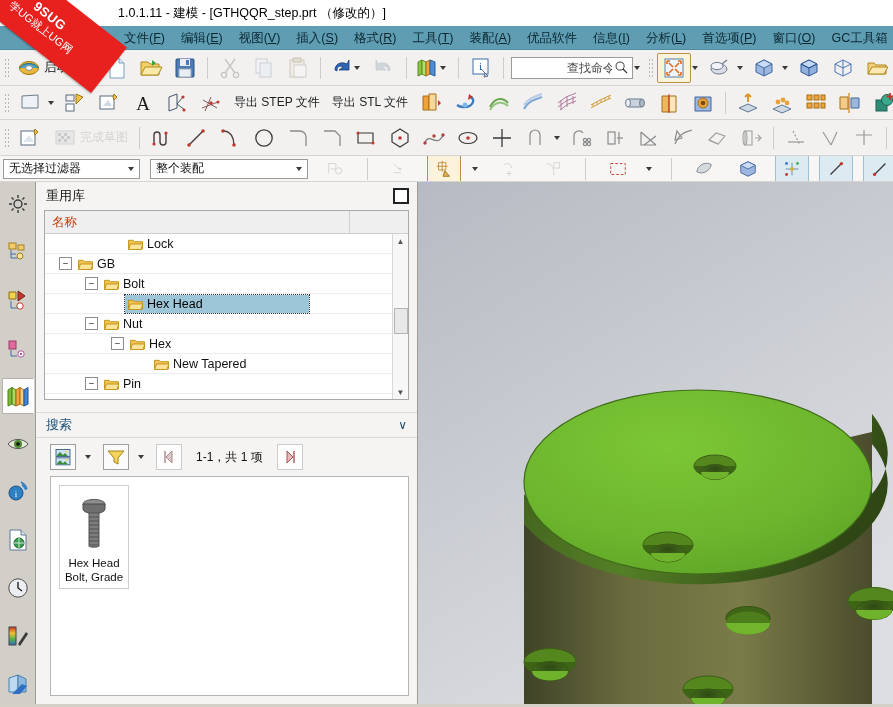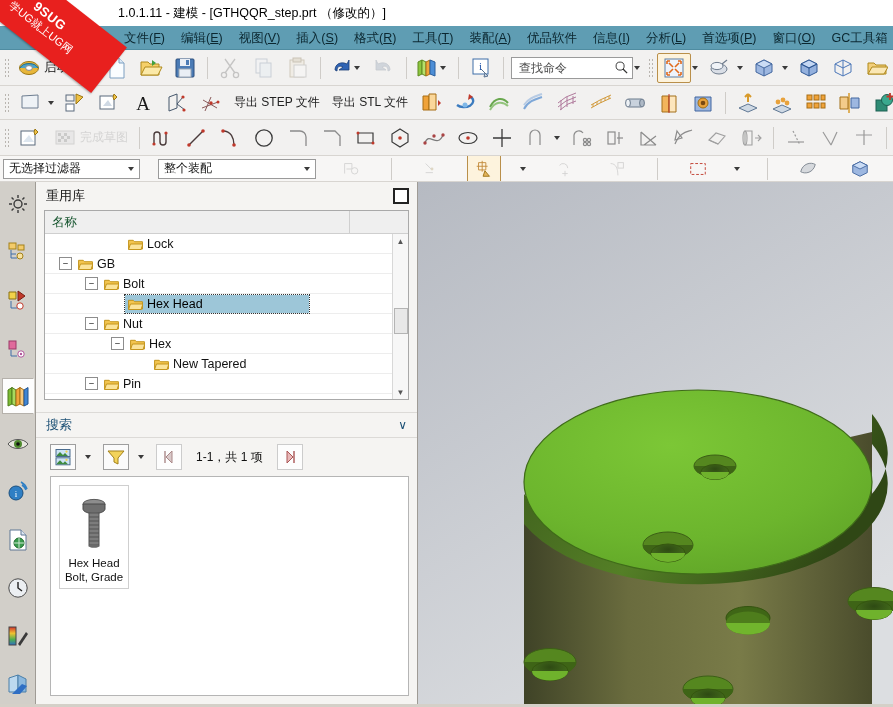--- a/index.html
+++ b/index.html
@@ -59,25 +59,26 @@
   
   .searchbox{
     display:flex;align-items:center;height:22px;width:122px;
     border:1px solid #9a9a9a;background:#fff;box-sizing:border-box;
     padding:0 3px 0 5px;margin-left:2px;flex:0 0 auto;
   }
   .searchbox input{
     border:0;outline:0;flex:1;font-size:12px;height:18px;
     font-family:"Liberation Sans",sans-serif;background:transparent;color:#0f766e;
     min-width:0;
+    margin-left:48px;
   }
   .searchbox input::placeholder{color:#4a4a4a;opacity:1;}
 
   
-  .selrow{display:flex;align-items:center;height:26px;padding-left:3px;gap:18px;}
+  .selrow{display:flex;align-items:center;height:26px;padding-left:3px;gap:10px;}
   .combo{
     height:20px;border:1px solid #9a9a9a;background:#fff;display:flex;
     align-items:center;box-sizing:border-box;font-size:12px;color:#111;
     padding-left:5px;cursor:default;flex:0 0 auto;
   }
   .combo .cv{flex:1;white-space:nowrap;overflow:hidden;}
   .combo .cb{width:16px;display:flex;align-items:center;justify-content:center;}
   .combo1{width:137px;}
   .combo2{width:158px;}
 
@@ -104,21 +105,21 @@
   }
   .panel-title .sq{
     margin-left:auto;width:12px;height:12px;border:2px solid #222;background:#fff;
   }
   .tree-wrap{
     margin:0 8px;background:#fff;border:1px solid #a9a9a9;box-sizing:border-box;
     height:190px;display:flex;flex-direction:column;flex:0 0 auto;
   }
   .tree-head{
     height:22px;display:flex;background:#efefef;border-bottom:1px solid #cfcfcf;
-    font-size:12.5px;color:#14532d;flex:0 0 auto;
+    font-size:12.5px;color:#c2410c;flex:0 0 auto;
   }
   .tree-head .c1{flex:1;display:flex;align-items:center;padding-left:7px;
     border-right:1px solid #cfcfcf;}
   .tree-head .c2{width:58px;}
   .tree-body{flex:1;position:relative;overflow:hidden;display:flex;}
   .tree-rows{flex:1;position:relative;}
   .trow{
     height:20px;display:flex;align-items:center;position:relative;
     border-bottom:1px solid #ededed;font-size:12.5px;color:#111;cursor:default;
     box-sizing:border-box;

